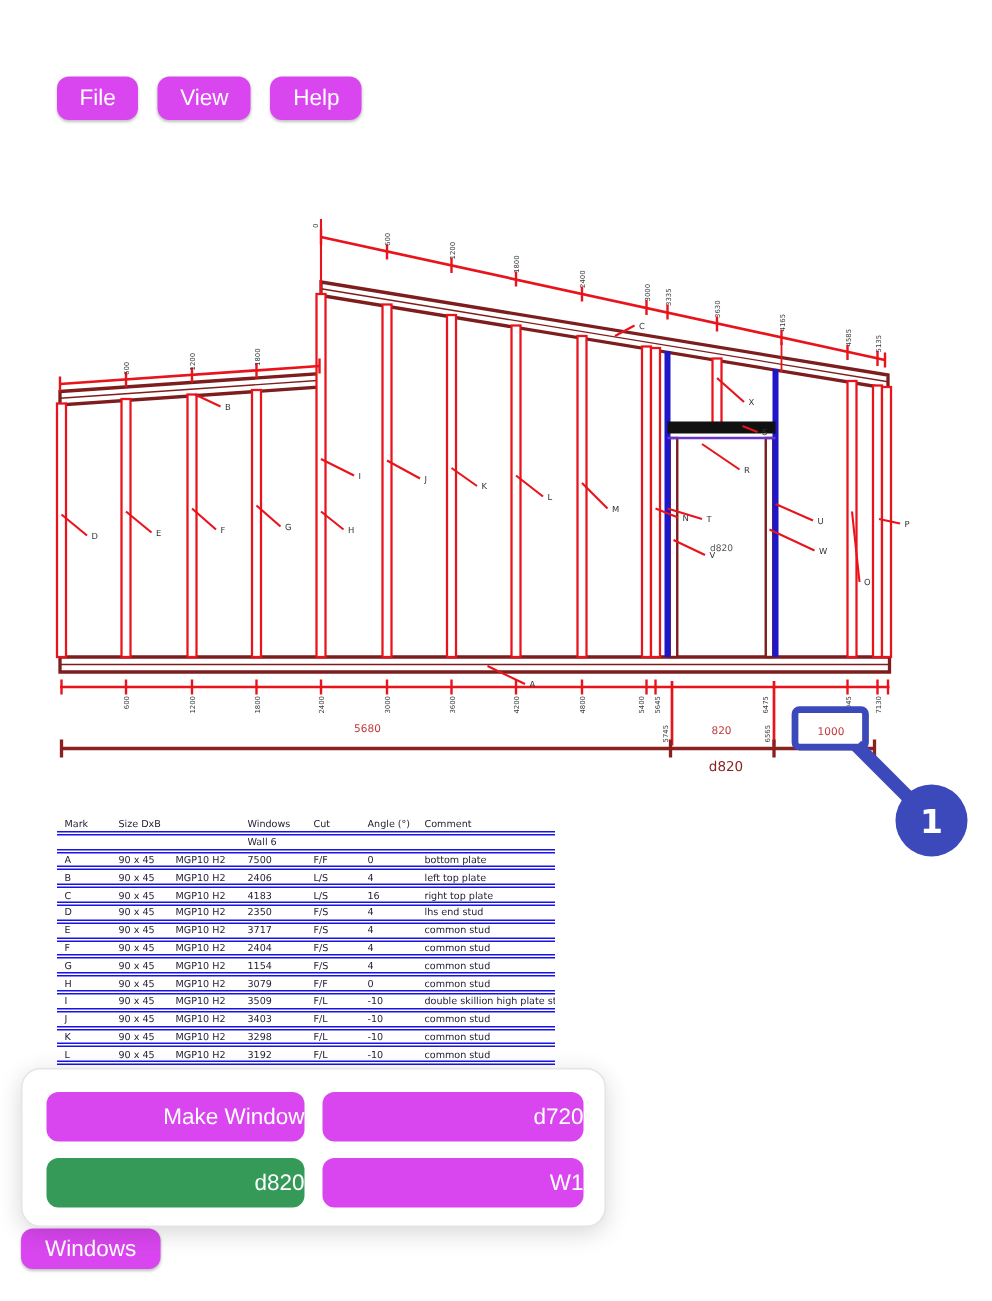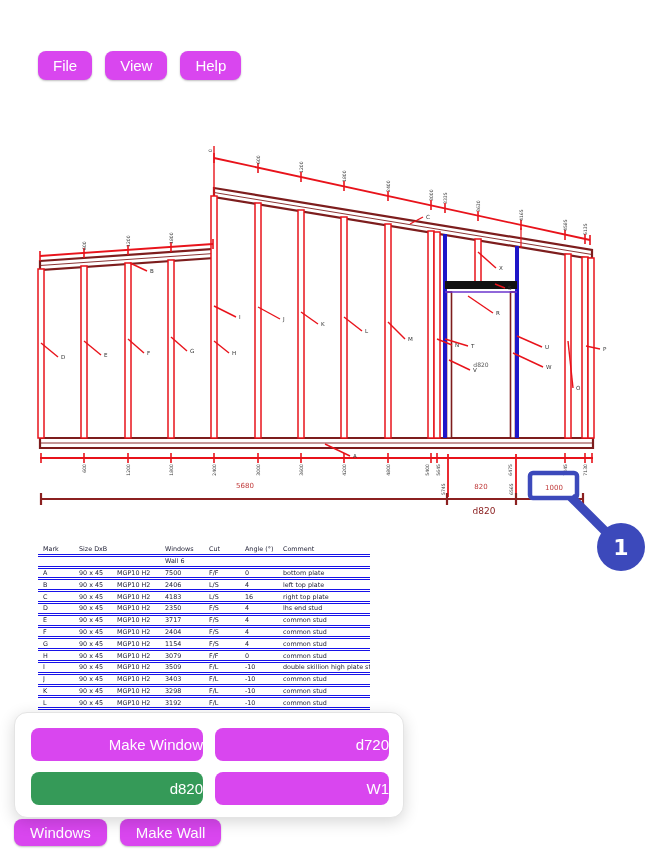--- a/index.html
+++ b/index.html
@@ -333,14 +333,13 @@
 
 <div id="popup-card">
   <button class="btn">Make Window</button>
   <button class="btn">d720</button>
   <button class="btn green">d820</button>
   <button class="btn">W1</button>
 </div>
 
 <div id="bottom-bar">
   <button class="btn">Windows</button>
-  <button class="btn">Make Wall</button>
 </div>
 
 </body></html>

